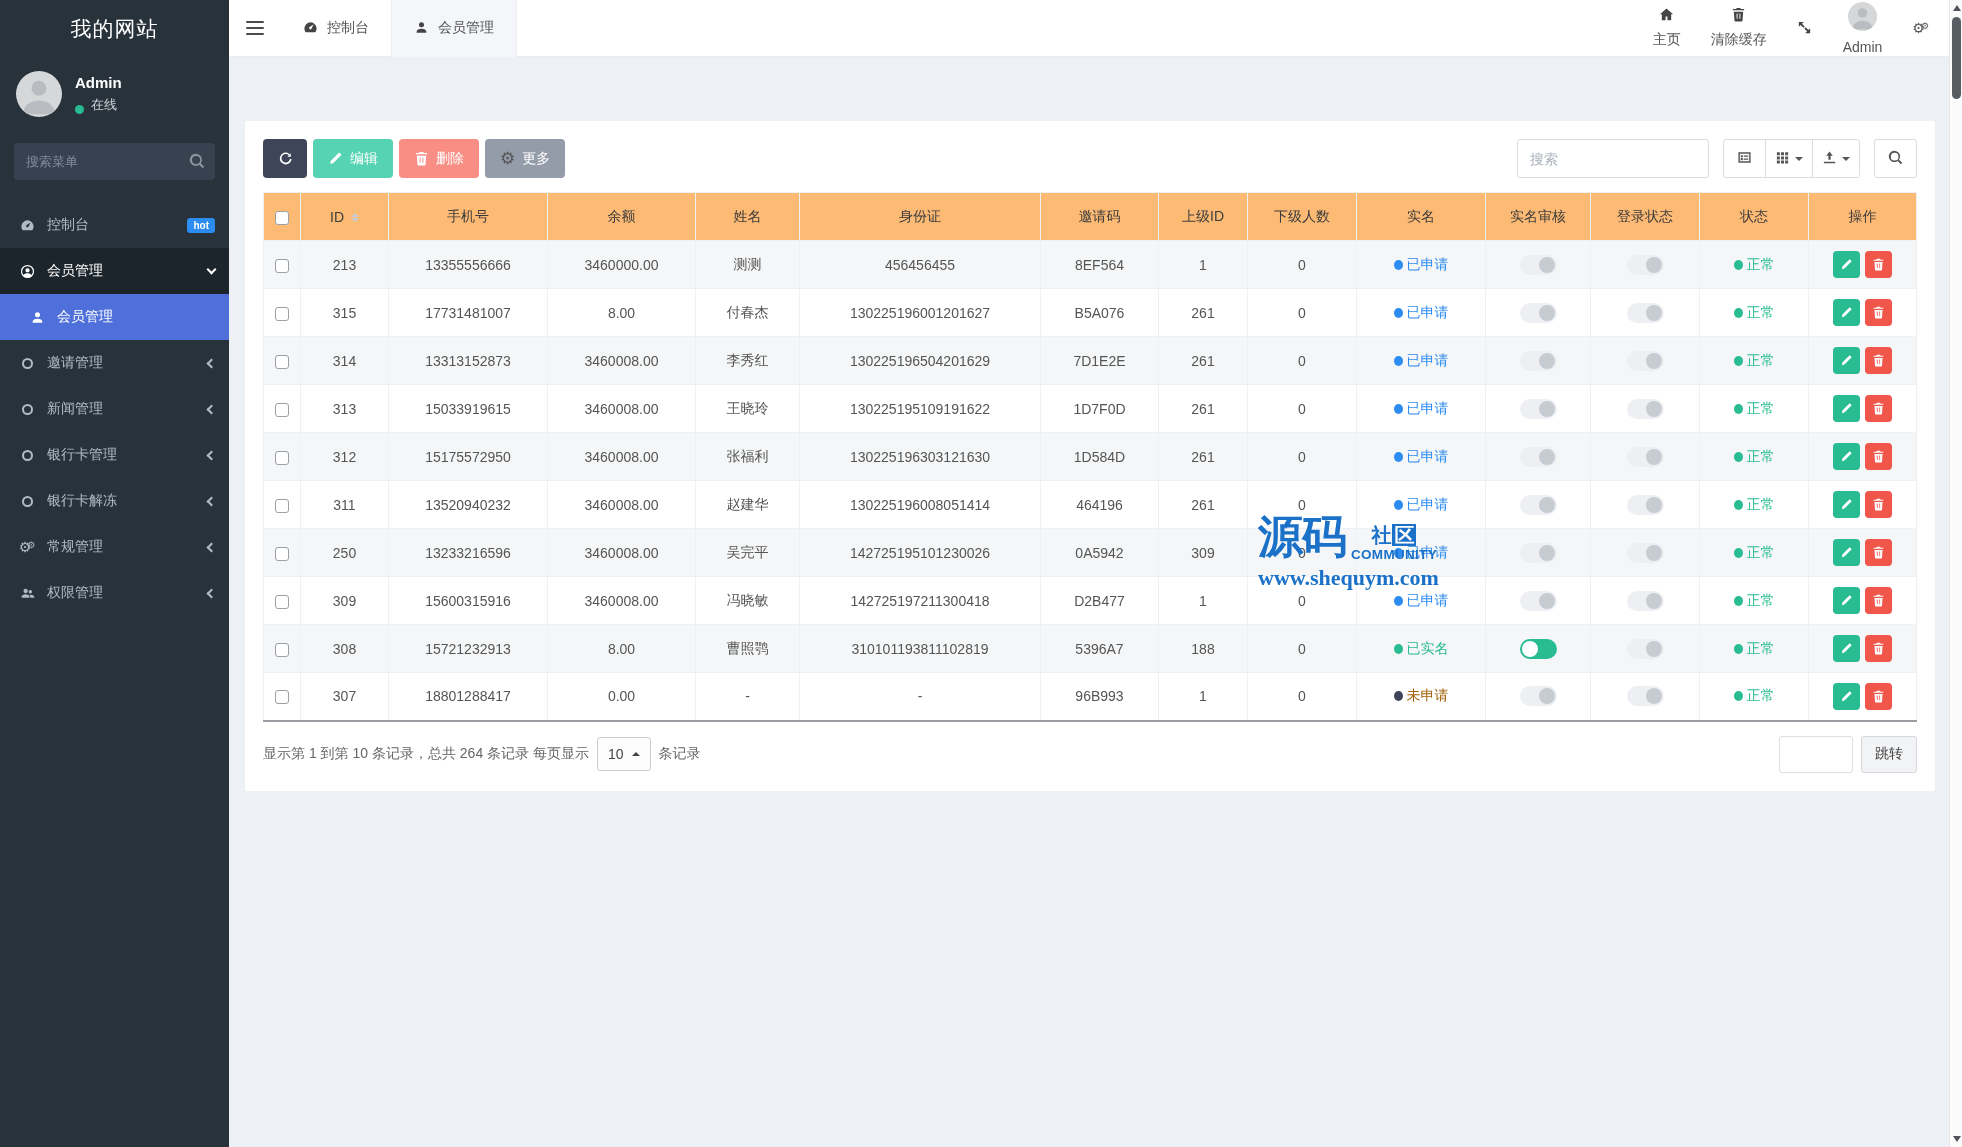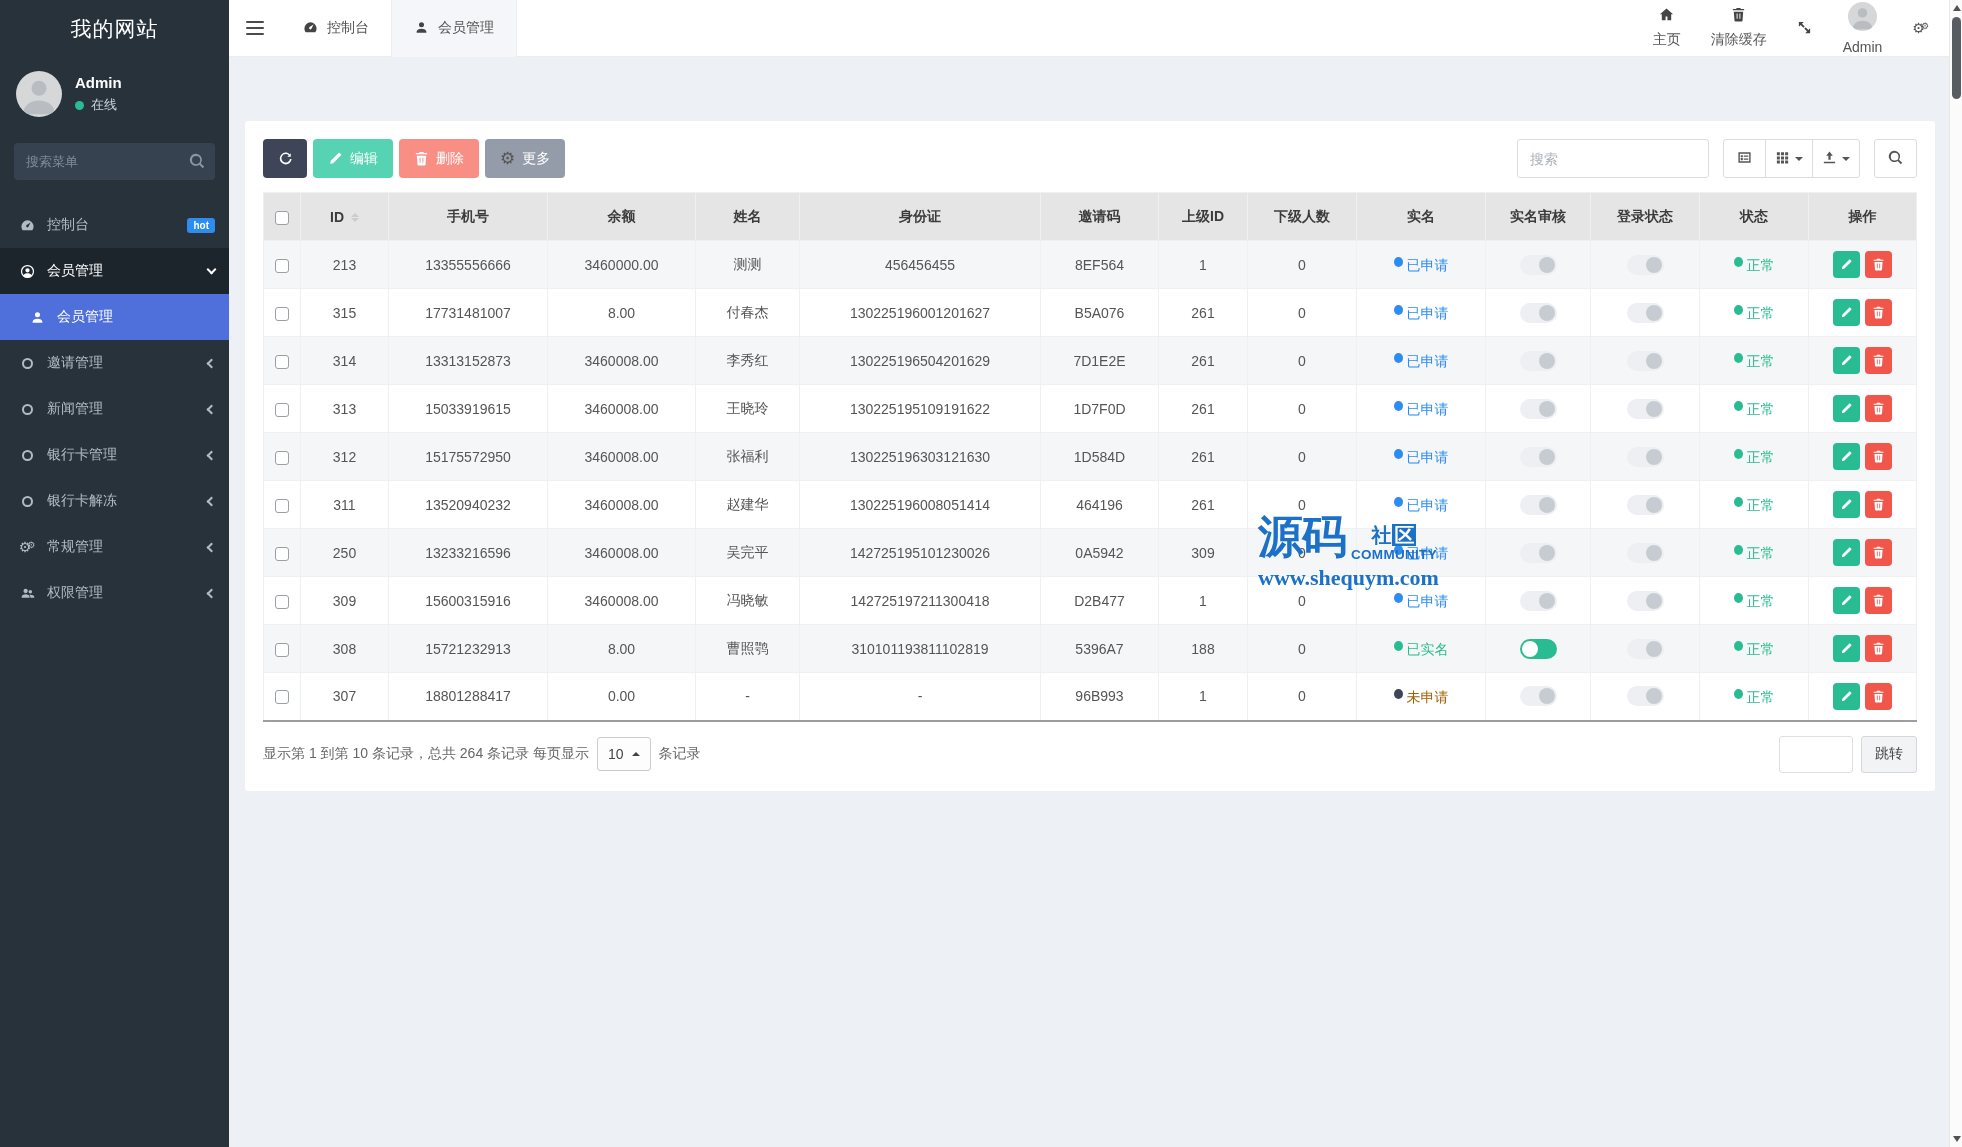--- a/index.html
+++ b/index.html
@@ -9,21 +9,21 @@
 
   
   .sidebar { width:229px; min-width:229px; background:#28323b; height:100%; color:#aeb9c2; }
   .brand { height:57px; display:flex; align-items:center; justify-content:center; color:#fff; font-size:21px; letter-spacing:1px; }
   .user-panel { display:flex; align-items:center; gap:13px; padding:14px 16px 16px 16px; }
   .avatar { border-radius:50%; background:#d5d7d9; position:relative; overflow:hidden; display:inline-block; }
   .avatar svg { width:100%; height:100%; }
   .avatar-lg { width:46px; height:46px; }
   .avatar-sm { width:29px; height:29px; }
   .user-name { color:#fff; font-weight:bold; font-size:15px; margin-bottom:5px; }
-  .user-status { font-size:13px; color:#cdd4da; display:flex; align-items:center; gap:7px; }
+  .user-status { font-size:13px; color:#cdd4da; display:flex; align-items:flex-end; gap:7px; }
   .dot-green { width:9px; height:9px; border-radius:50%; background:#29bc92; display:inline-block; }
   .side-search { margin:10px 14px 22px 14px; position:relative; }
   .side-search input { width:100%; height:37px; background:#374250; border:none; border-radius:4px; padding:0 34px 0 12px; color:#cfd6dc; font-size:13px; font-family:inherit; }
   .side-search input::placeholder { color:#7f8c99; }
   .side-search .sicon { position:absolute; right:10px; top:10px; width:16px; height:16px; color:#8a97a3; }
   .side-search .sicon svg { width:16px; height:16px; }
 
   .mi { height:46px; display:flex; align-items:center; padding:0 14px 0 18px; cursor:pointer; gap:11px; position:relative; font-size:14px; color:#b0bcc5; }
   .mi-open { background:#1d252c; color:#fff; }
   .mi-active { background:#4f70da; color:#fff; }
@@ -73,29 +73,29 @@
   .vbtn:first-child { border-radius:3px 0 0 3px; }
   .vbtn:last-child { border-radius:0 3px 3px 0; }
   .vbtn svg { width:15px; height:15px; }
   .vbtn-single { border-radius:3px !important; margin-left:14px; }
   .caret-down { width:0; height:0; border-left:4px solid transparent; border-right:4px solid transparent; border-top:4px solid #555; display:inline-block; }
   .caret-up { width:0; height:0; border-left:4px solid transparent; border-right:4px solid transparent; border-bottom:4px solid #444; display:inline-block; }
 
   
   table { width:100%; border-collapse:collapse; table-layout:fixed; border-bottom:2px solid #9a9da1; }
   th, td { border:1px solid #eef0f2; text-align:center; height:48px; overflow:hidden; white-space:nowrap; }
-  th { color:#3c3c3c; font-weight:bold; font-size:14px; background:#e5e5e5;margin-top:24px; }
+  th { color:#3c3c3c; font-weight:normal; font-size:14px; background:#fdba74;margin-top:24px; }
   tr.stripe td { background:#f5f6f7; }
   td { color:#555; font-size:14px; }
   .cb { width:14px; height:14px; border:1.5px solid #9aa0a6; border-radius:3px; background:#fff; display:inline-block; vertical-align:middle; cursor:pointer; }
   .sort { display:inline-flex; flex-direction:column; margin-left:7px; vertical-align:middle; gap:1px; }
   .sort b { width:0; height:0; border-left:4px solid transparent; border-right:4px solid transparent; display:block; }
   .sort .up { border-bottom:4px solid #c9ccd0; }
   .sort .dn { border-top:4px solid #c9ccd0; }
-  .dotlabel { display:inline-flex; align-items:flex-start; gap:4px; }
+  .dotlabel { display:inline-flex; align-items:center; gap:4px; }
   .dotlabel .dot { width:9px; height:10px; border-radius:50%; display:inline-block; }
   .c-blue  { color:#2d8cf0; } .c-blue .dot  { background:#2d8cf0; }
   .c-green { color:#29bc92; } .c-green .dot { background:#29bc92; }
   .c-navy  { color:#a16207; } .c-navy .dot  { background:#3e4559; }
   .switch { width:37px; height:20px; border-radius:11px; background:#edeff2; display:inline-block; position:relative; cursor:pointer; vertical-align:middle; }
   .switch .knob { width:16px; height:16px; border-radius:50%; position:absolute; top:2px; }
   .switch.off .knob { right:2px; background:#c7ccd3; }
   .switch.on { background:#29bc92; }
   .switch.on .knob { left:2px; background:#fff; }
   .abtn { width:27px; height:27px; border:none; border-radius:4px; color:#fff; display:inline-flex; align-items:center; justify-content:center; cursor:pointer; vertical-align:middle; }

